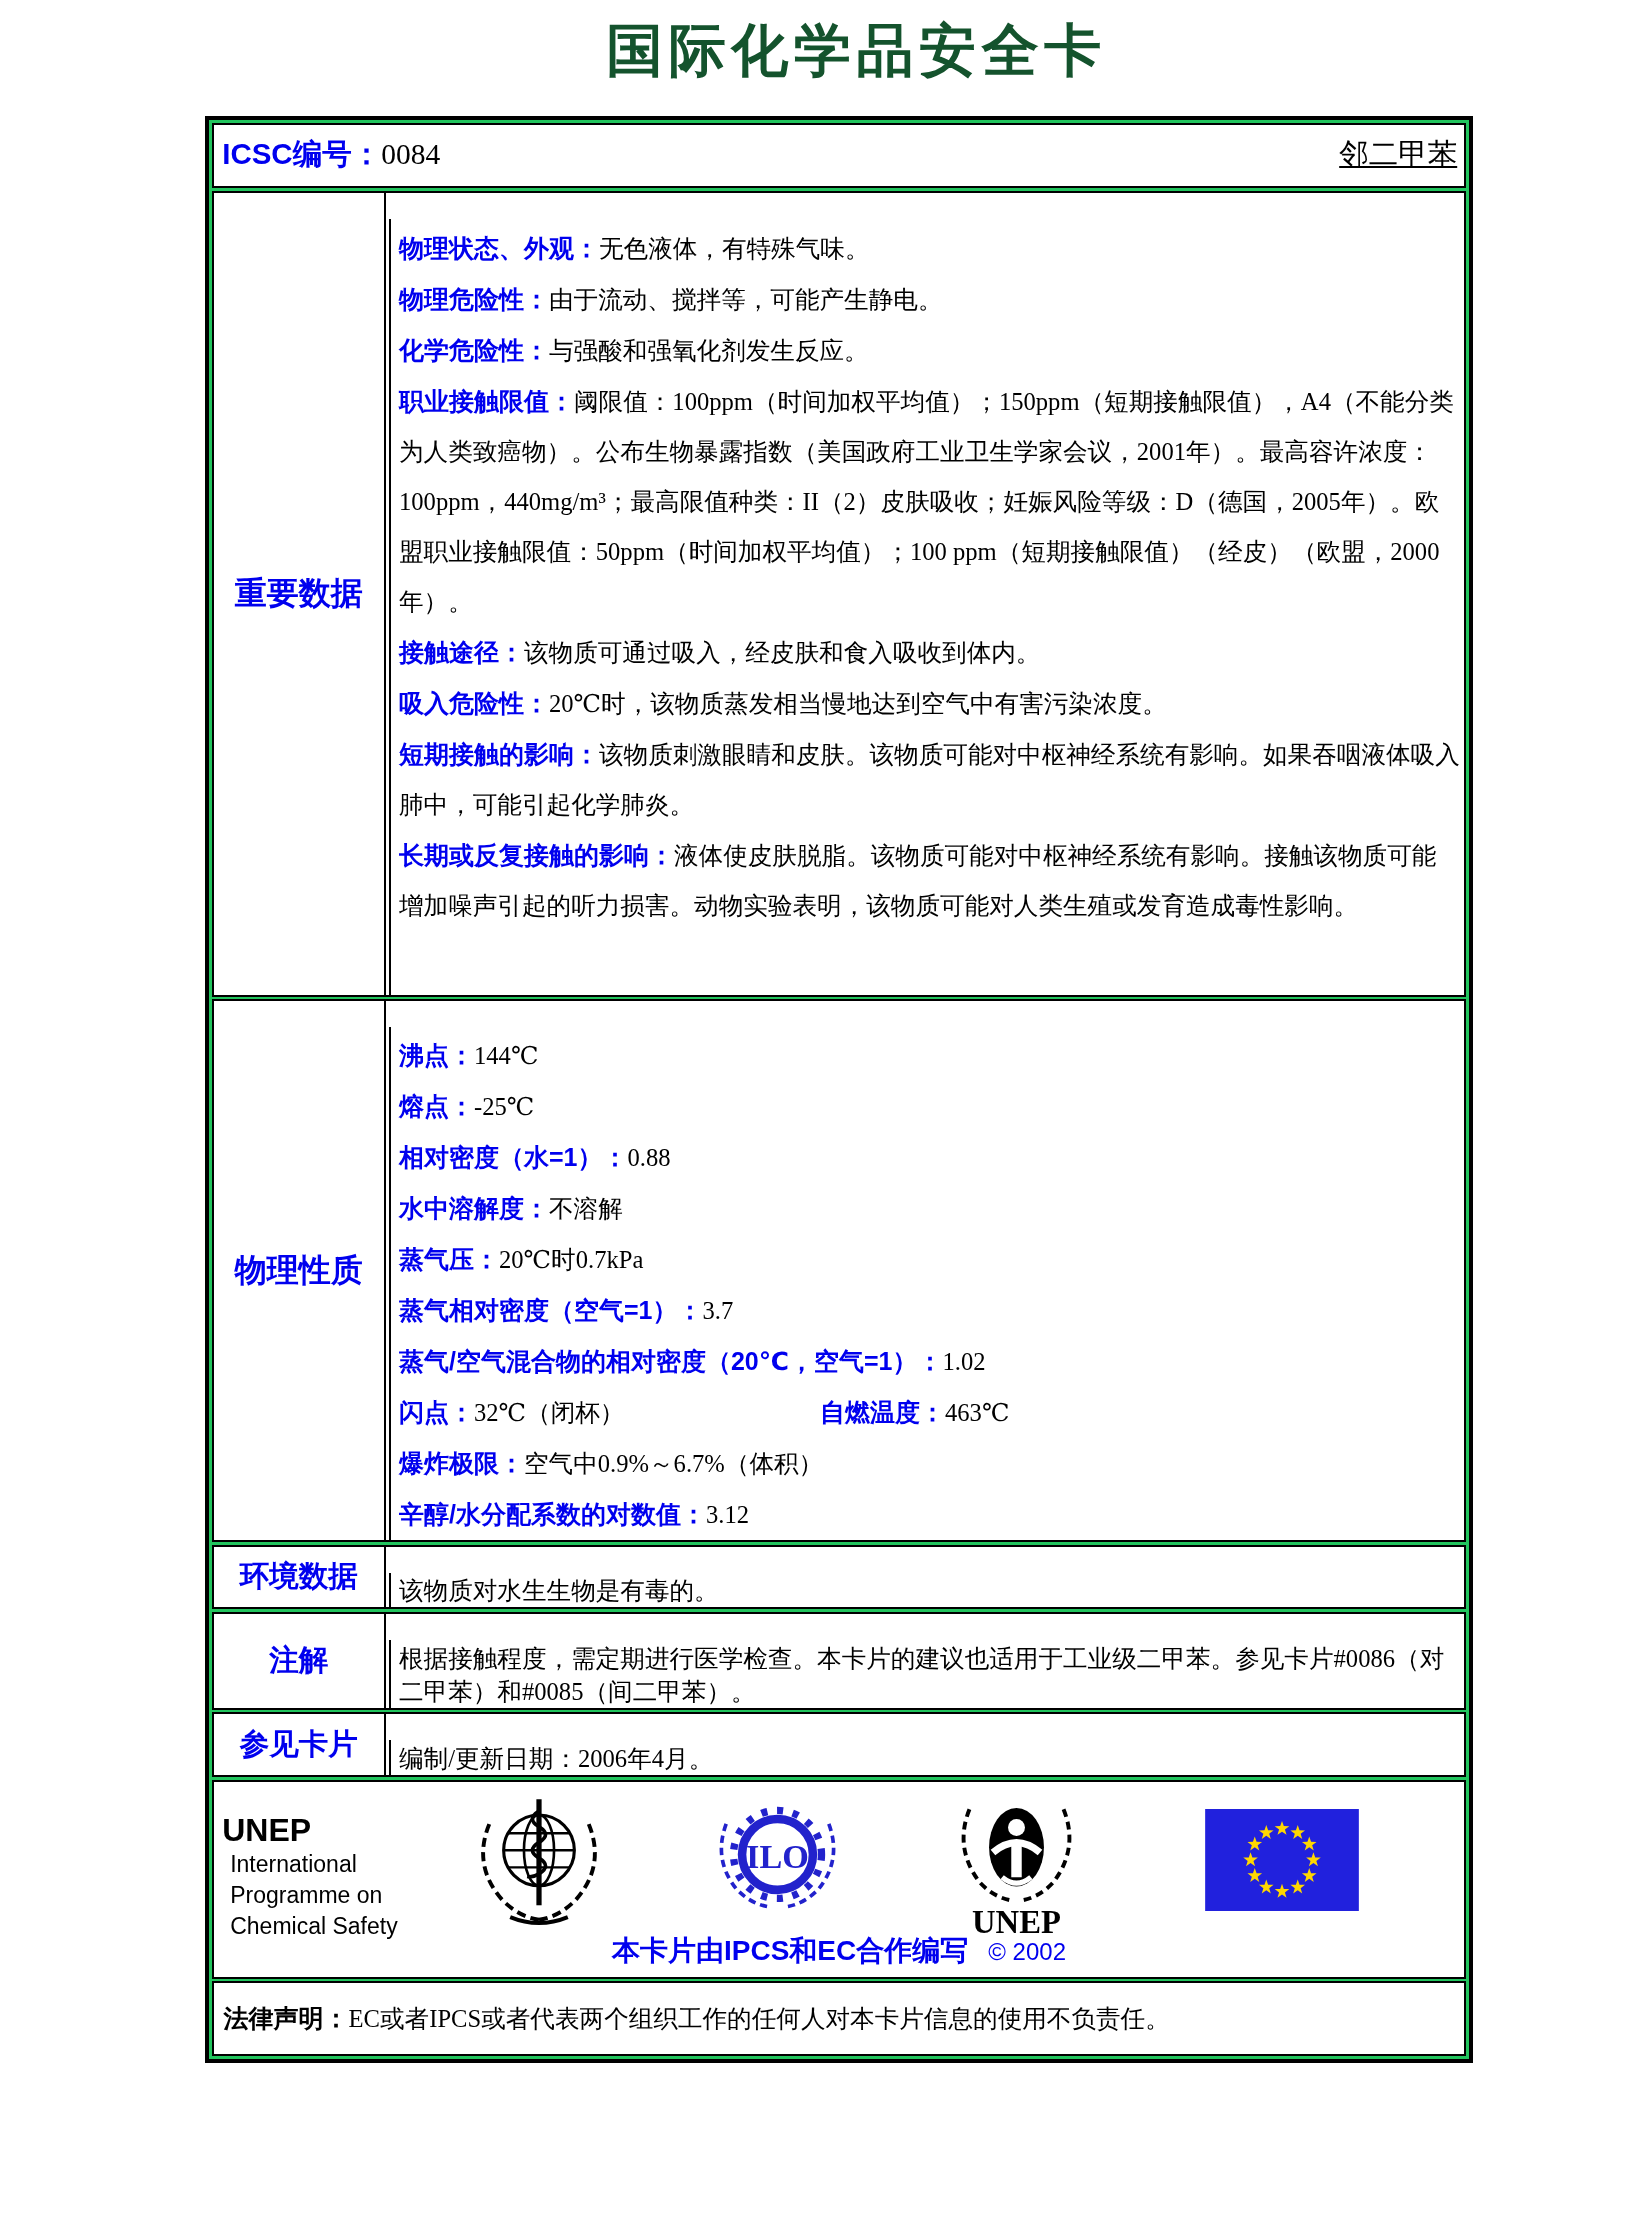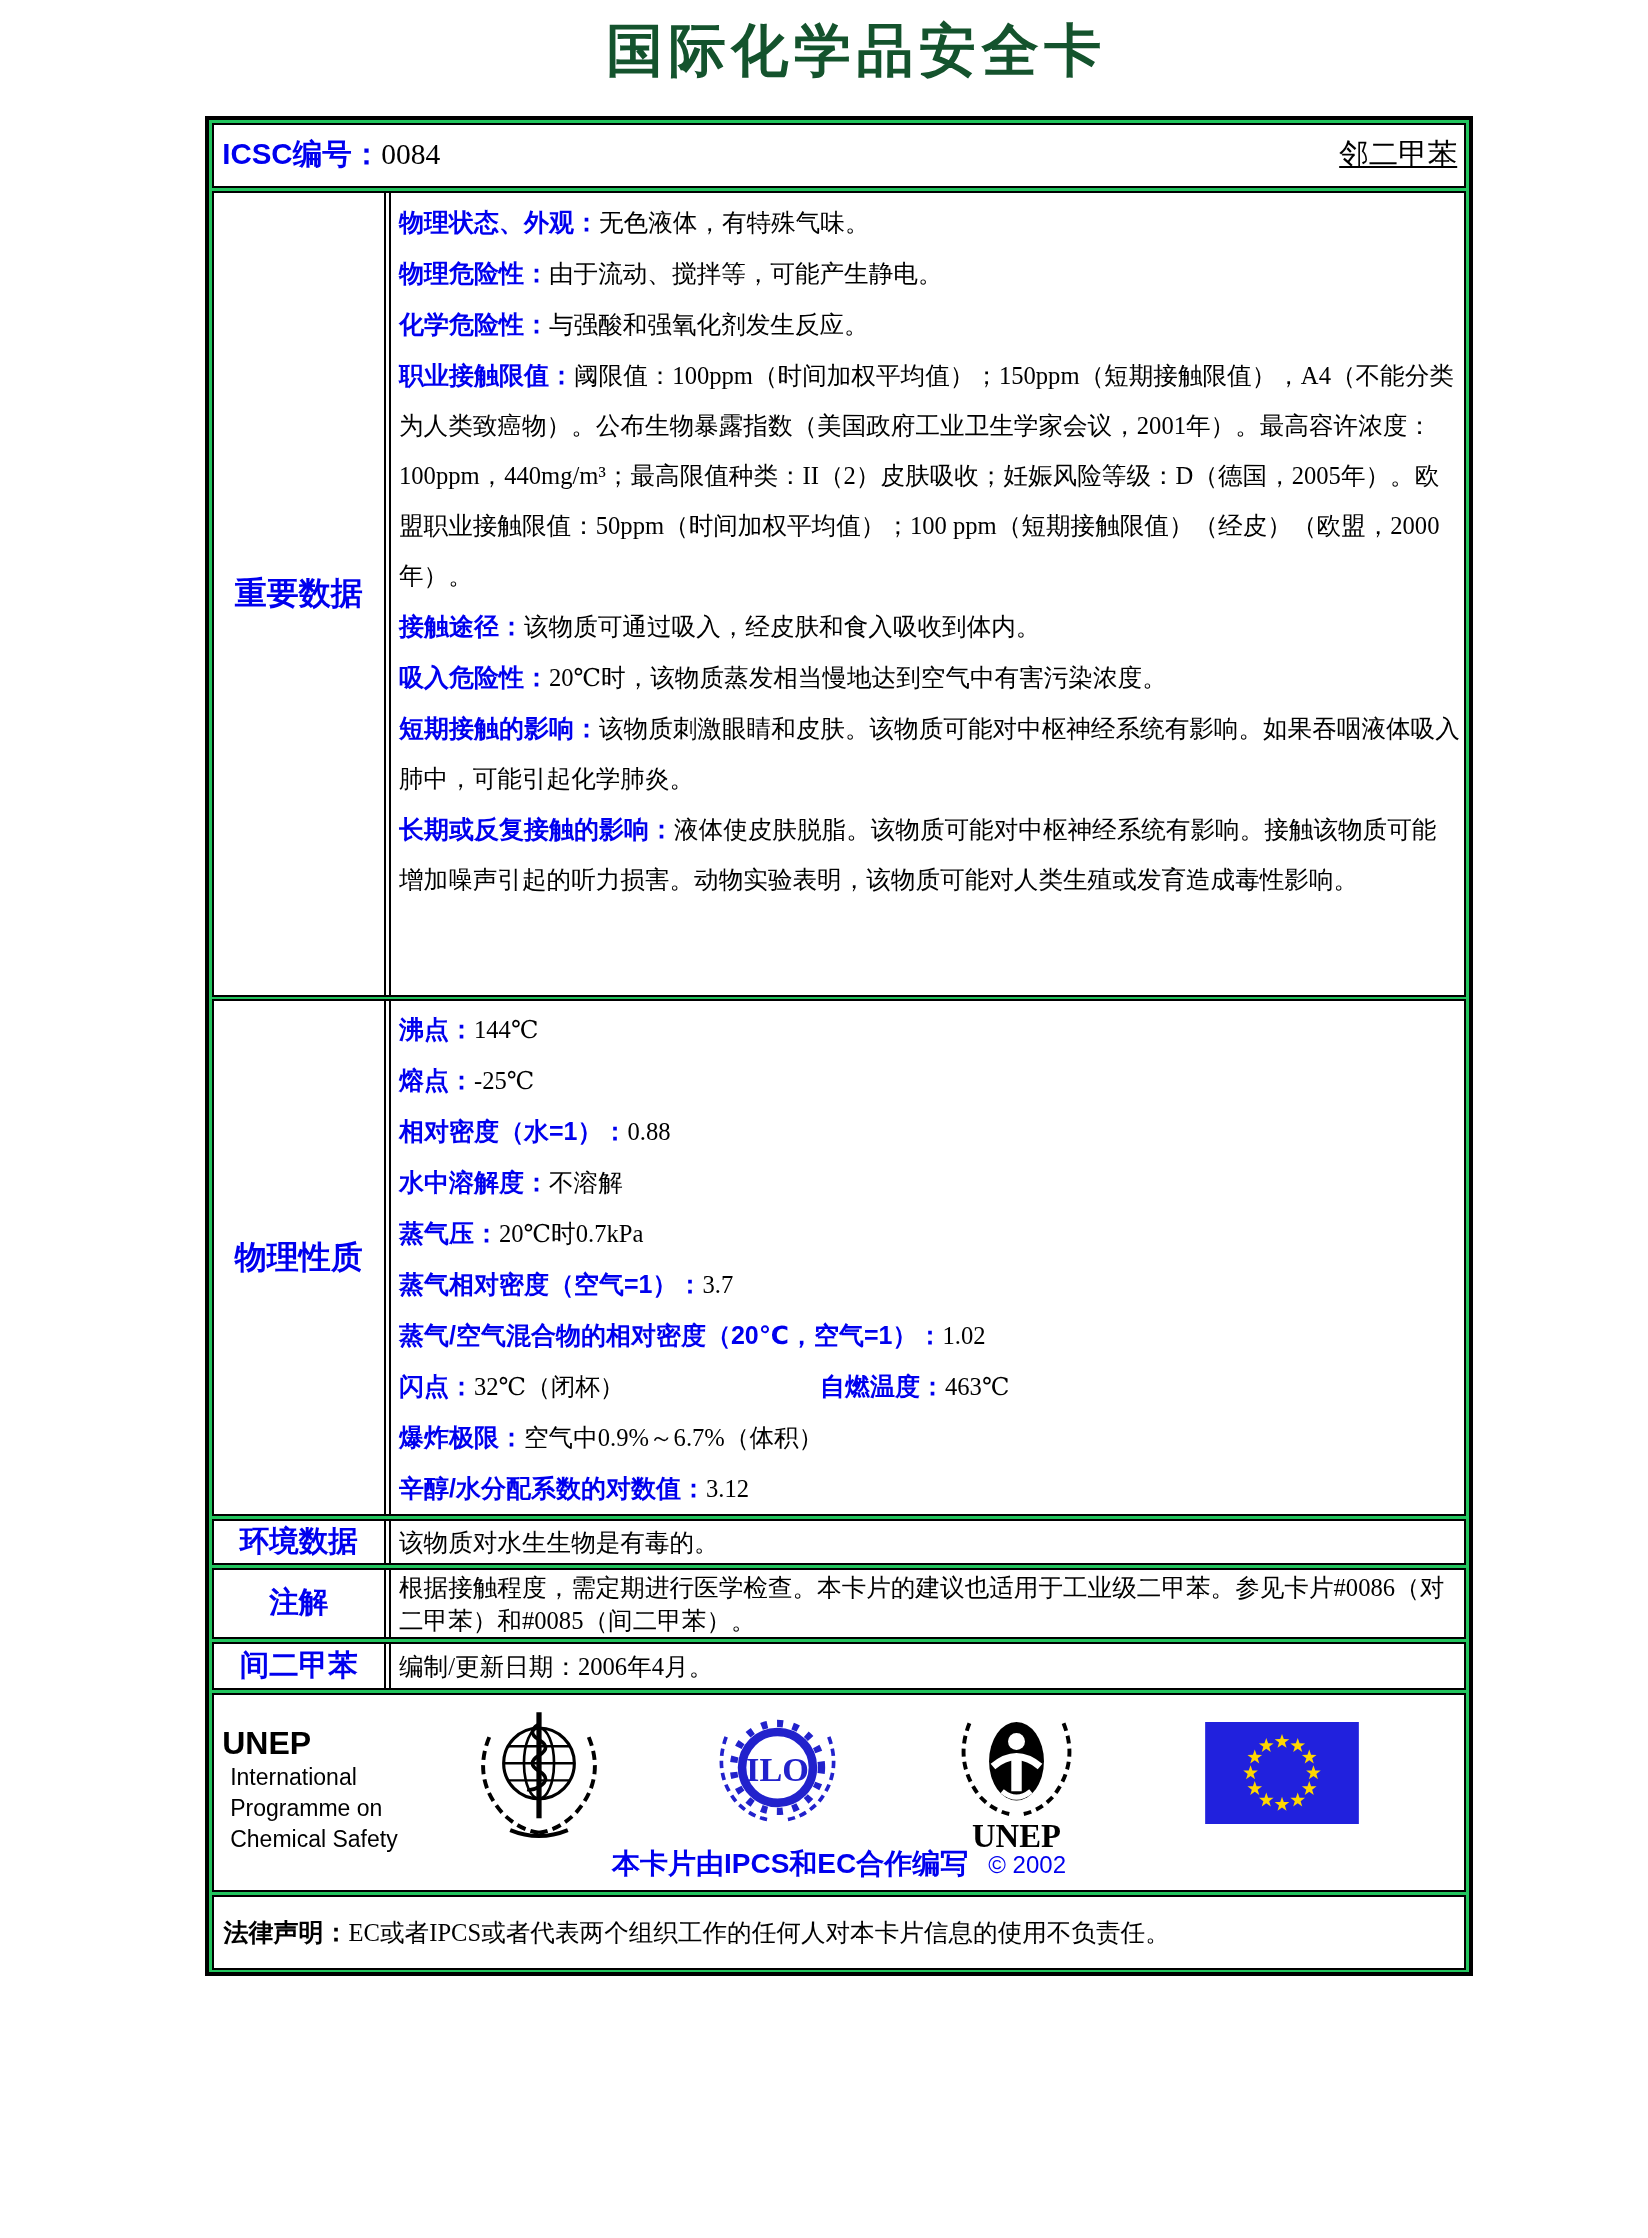--- a/index.html
+++ b/index.html
@@ -23,21 +23,21 @@
     border:2.1px solid #000; box-sizing:border-box; display:flex;
     background:#fff; overflow:hidden;
   }
   .cell-label {
     width:172px; flex:0 0 172px; border-right:2.1px solid #000;
     box-sizing:border-box; display:flex; align-items:center; justify-content:center;
     text-align:center;
   }
   .cell-content {
     flex:1; border-left:2.1px solid #000; box-sizing:border-box;
-    margin-left:2.8px; padding:1.4px 4.2px 0 8.4px; overflow:hidden;
+    margin-left:2.8px; padding:1.4px 4.2px 0 8.4px; overflow:hidden;margin-top:26px;
   }
   .section-label {
     color:#0000ee; font-weight:bold; font-size:32px;
     font-family:"Liberation Sans","DejaVu Sans",sans-serif;
   }
   .blue-label {
     color:#0000ee; font-weight:bold; font-size:25px;
     font-family:"Liberation Sans","DejaVu Sans",sans-serif;
   }
   .body-text { color:#000; font-size:24.6px; }
@@ -145,21 +145,21 @@
       <div class="cell-label">
         <span class="section-label" style="font-size:29.5px;">注解</span>
       </div>
       <div class="cell-content notes-content" style="display:flex;align-items:center;">
         <p class="body-text">根据接触程度，需定期进行医学检查。本卡片的建议也适用于工业级二甲苯。参见卡片#0086（对二甲苯）和#0085（间二甲苯）。</p>
       </div>
     </div>
 
     <div class="row" style="min-height:48px;">
       <div class="cell-label">
-        <span class="section-label" style="font-size:29.5px;">间二甲苯</span>
+        <span class="section-label" style="font-size:29.5px;">参见卡片</span>
       </div>
       <div class="cell-content addl-content">
         <p class="one-line body-text">编制/更新日期：2006年4月。</p>
       </div>
     </div>
 
     <div class="row row-logos">
       <div class="ipcs-block">
         <div class="ipcs-acronym">UNEP</div>
         <div class="ipcs-line">International</div>

